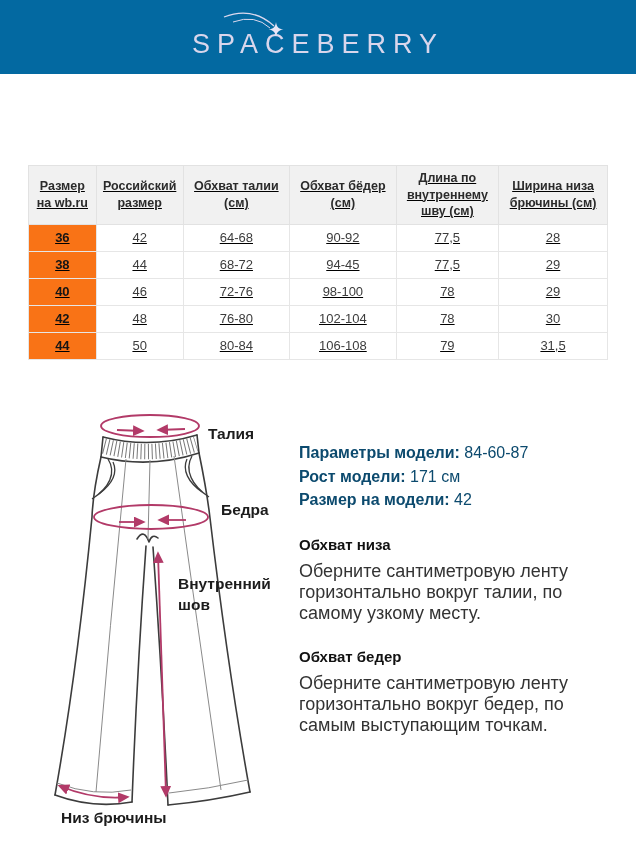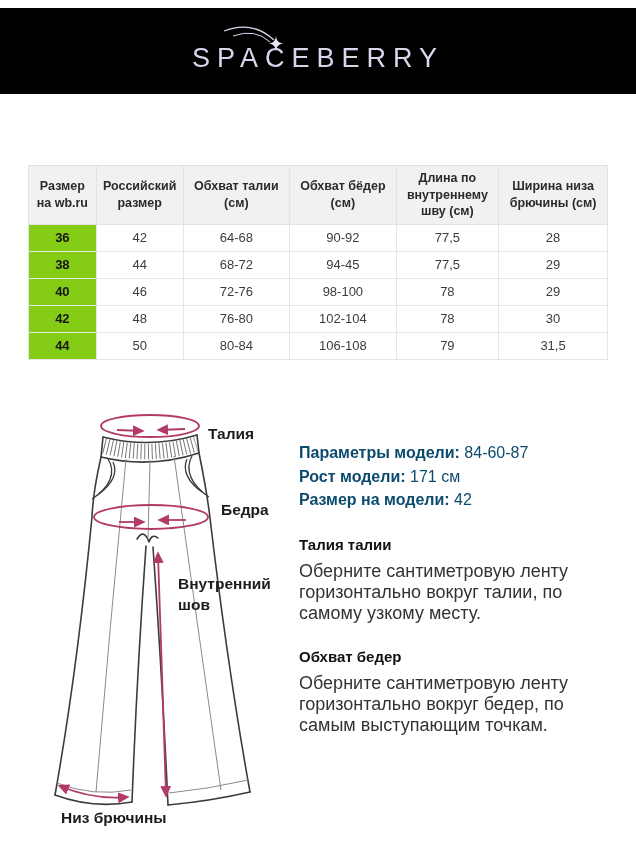--- a/index.html
+++ b/index.html
@@ -1,33 +1,33 @@
 <!DOCTYPE html>
 <html><head>
 <meta charset="utf-8">
 <style>
   html,body{margin:0;padding:0;background:#fff;}
   .page{position:relative;width:636px;height:848px;background:#ffffff;overflow:hidden;
         font-family:"Liberation Sans",sans-serif;}
 
   
-  .brand-header{position:absolute;left:0;top:8px;width:636px;height:86px;background:#000000;
+  .brand-header{position:absolute;left:0;top:0;width:636px;height:74px;background:#0369a1;
                 display:flex;align-items:center;justify-content:center;}
   .logo{position:relative;display:inline-block;padding-top:14px;}
   .logo-text{color:#d9d6ec;font-size:27px;font-weight:400;letter-spacing:7px;line-height:1;}
   .comet{position:absolute;left:28px;top:-12px;}
 
   
   .table-wrap{position:absolute;left:28px;top:165px;width:580px;}
-  table{width:100%;border-collapse:collapse;table-layout:fixed;}
+  table{width:100%;border-collapse:collapse;table-layout:fixed;text-decoration:underline;}
   th{background:#f1f1f1;border:1px solid #e2e2e2;font-size:12.5px;line-height:16.5px;
      font-weight:600;color:#2b2b2b;padding:4px 3px;text-align:center;vertical-align:middle;}
   td{background:#ffffff;border:1px solid #e6e6e6;font-size:13px;color:#3c3c3c;
      text-align:center;vertical-align:middle;padding:5px 3px;line-height:16px;}
-  td:first-child{background:#84cc16;font-weight:700;color:#151515;}
+  td:first-child{background:#f97316;font-weight:700;color:#151515;}
 
   
   .diagram{position:absolute;left:0;top:398px;width:558px;height:450px;}
   .pants-svg{position:absolute;left:25px;top:2px;}
 
   .info{position:absolute;left:299px;top:43px;width:308px;color:#222;}
   .model-info{margin:0 0 4px 0;}
   .model-line{font-size:16px;line-height:23.5px;color:#0c4a6e;}
   .model-line b{font-weight:700;}
   .m-section h3{margin:24px 0 8px 0;font-size:15px;font-weight:700;color:#111;}
@@ -184,21 +184,21 @@
           <b>Рост модели:</b>
           <span>171 см</span>
         </div>
         <div class="model-line">
           <b>Размер на модели:</b>
           <span>42</span>
         </div>
       </div>
 
       <div class="m-section">
-        <h3>Талия талии</h3>
+        <h3>Обхват низа</h3>
         <p>Оберните сантиметровую ленту горизонтально вокруг талии, по самому узкому месту.</p>
       </div>
       <div class="m-section">
         <h3>Обхват бедер</h3>
         <p>Оберните сантиметровую ленту горизонтально вокруг бедер, по самым выступающим точкам.</p>
       </div>
       <div class="m-section">
       </div>
     </div>
   </section>

